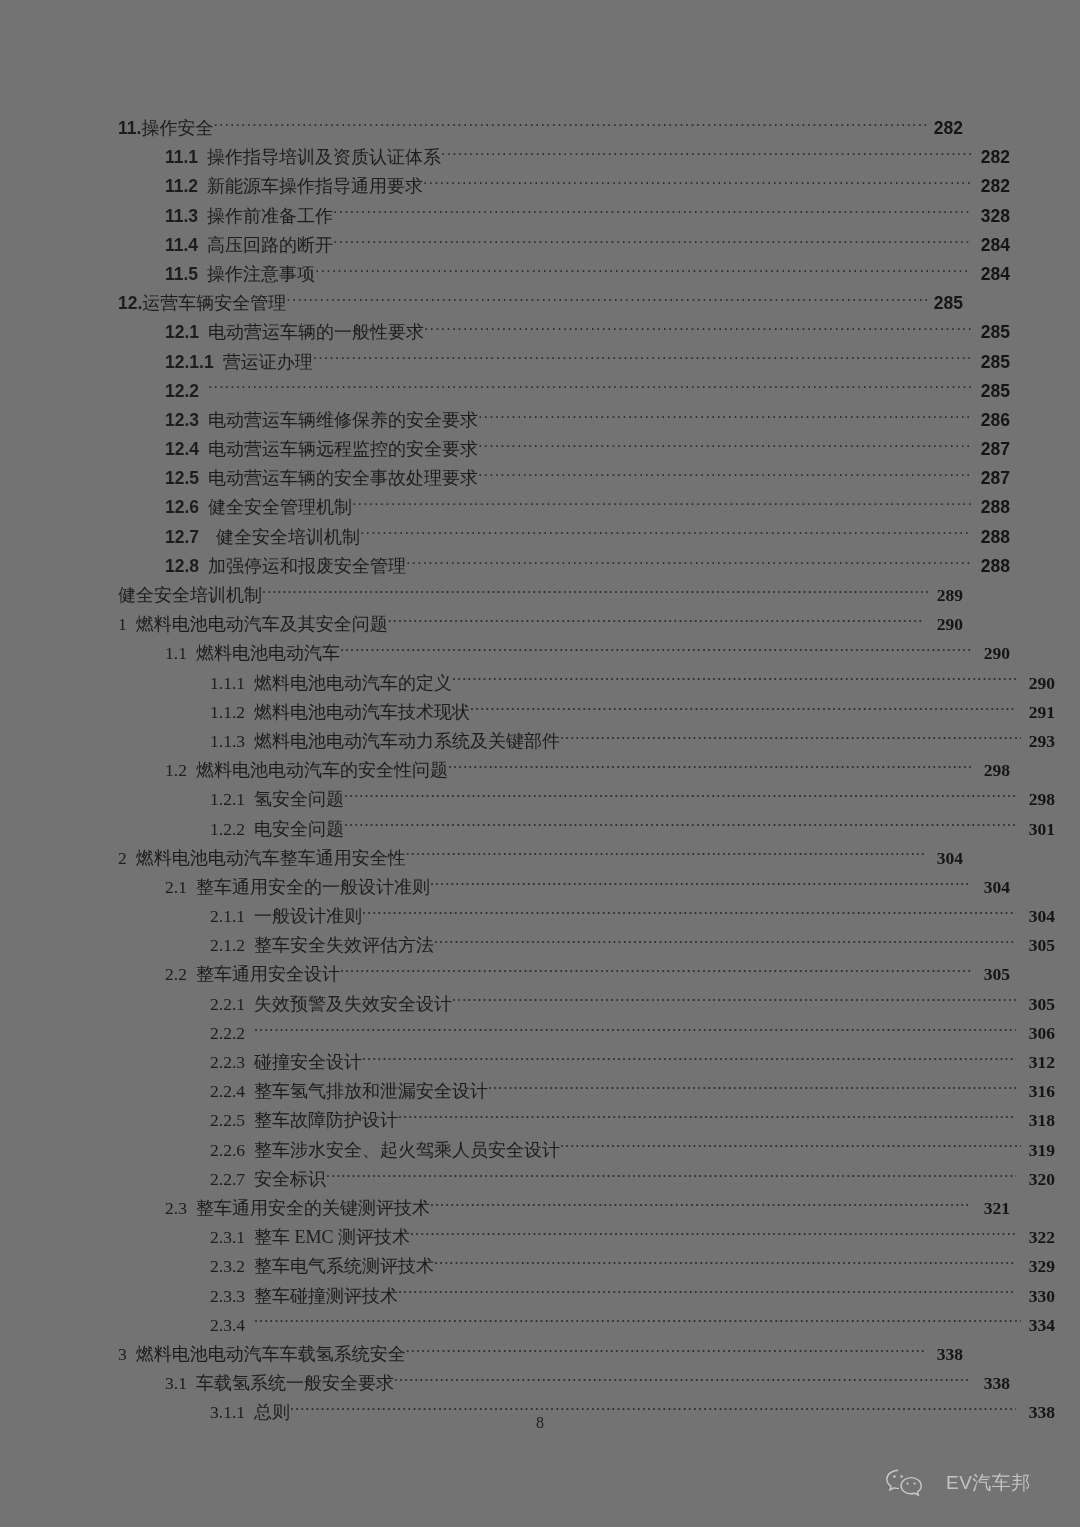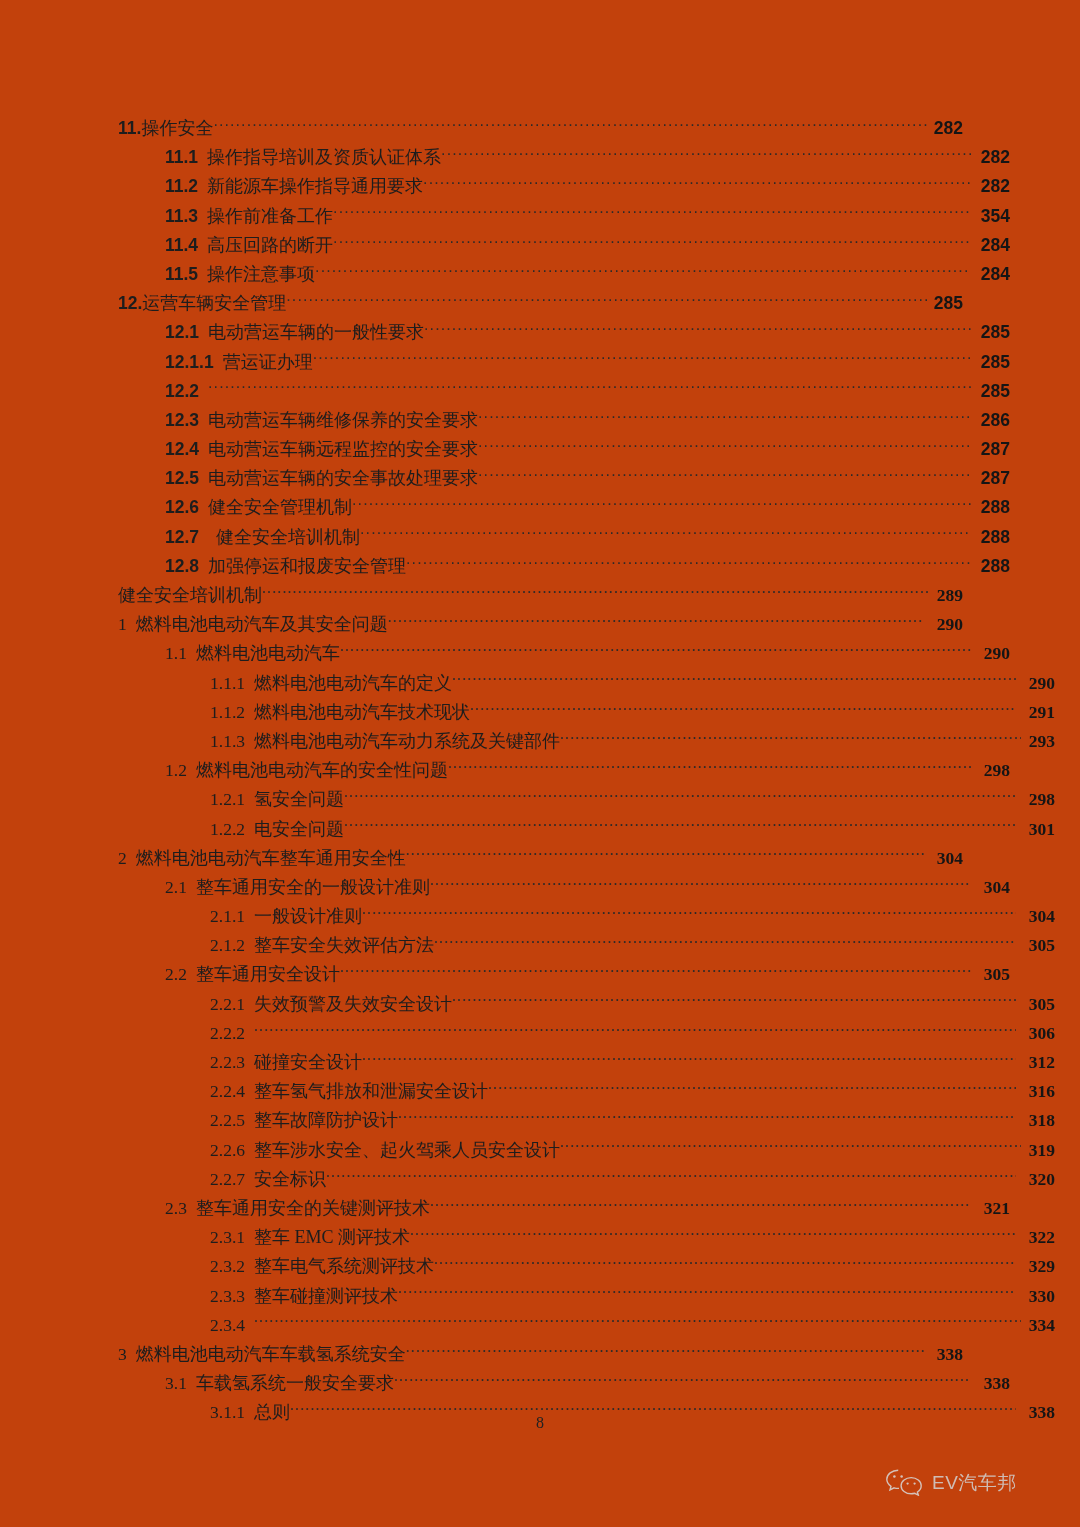--- a/index.html
+++ b/index.html
@@ -4,21 +4,21 @@
 <style>
   html, body {
     margin: 0;
     padding: 0;
     background: #ffffff;
   }
   .page {
     position: relative;
     width: 1080px;
     height: 1527px;
-    background: #c2410c;
+    background: #737373;
     overflow: hidden;
     font-family: "Liberation Serif", "DejaVu Serif", serif;
   }
 
   .toc {
     position: absolute;
     left: 118px;
     top: 114px;
     width: 845px;
   }
@@ -101,21 +101,21 @@
     color: #222222;
     font-family: "Liberation Serif", "DejaVu Serif", serif;
   }
 
   .watermark {
     position: absolute;
     left: 884px;
     top: 1468px;
     display: flex;
     align-items: center;
-    gap: 6px;
+    gap: 20px;
     opacity: 0.85;
   }
   .watermark svg { display: block; }
   .watermark .wm-text {
     font-family: "Liberation Sans", "DejaVu Sans", sans-serif;
     font-size: 19px;
     color: #d2d2d2;
     letter-spacing: 0.5px;
     line-height: 1;
   }
@@ -145,21 +145,21 @@
         <span class="gap-md"></span>
         <span class="title">新能源车操作指导通用要求</span>
         <span class="leader"></span>
         <span class="pageno">282</span>
       </div>
       <div class="toc-row lvl1 fam-sans loose">
         <span class="num">11.3</span>
         <span class="gap-md"></span>
         <span class="title">操作前准备工作</span>
         <span class="leader"></span>
-        <span class="pageno">354</span>
+        <span class="pageno">328</span>
       </div>
       <div class="toc-row lvl1 fam-sans loose">
         <span class="num">11.4</span>
         <span class="gap-md"></span>
         <span class="title">高压回路的断开</span>
         <span class="leader"></span>
         <span class="pageno">284</span>
       </div>
       <div class="toc-row lvl1 fam-sans loose">
         <span class="num">11.5</span>

